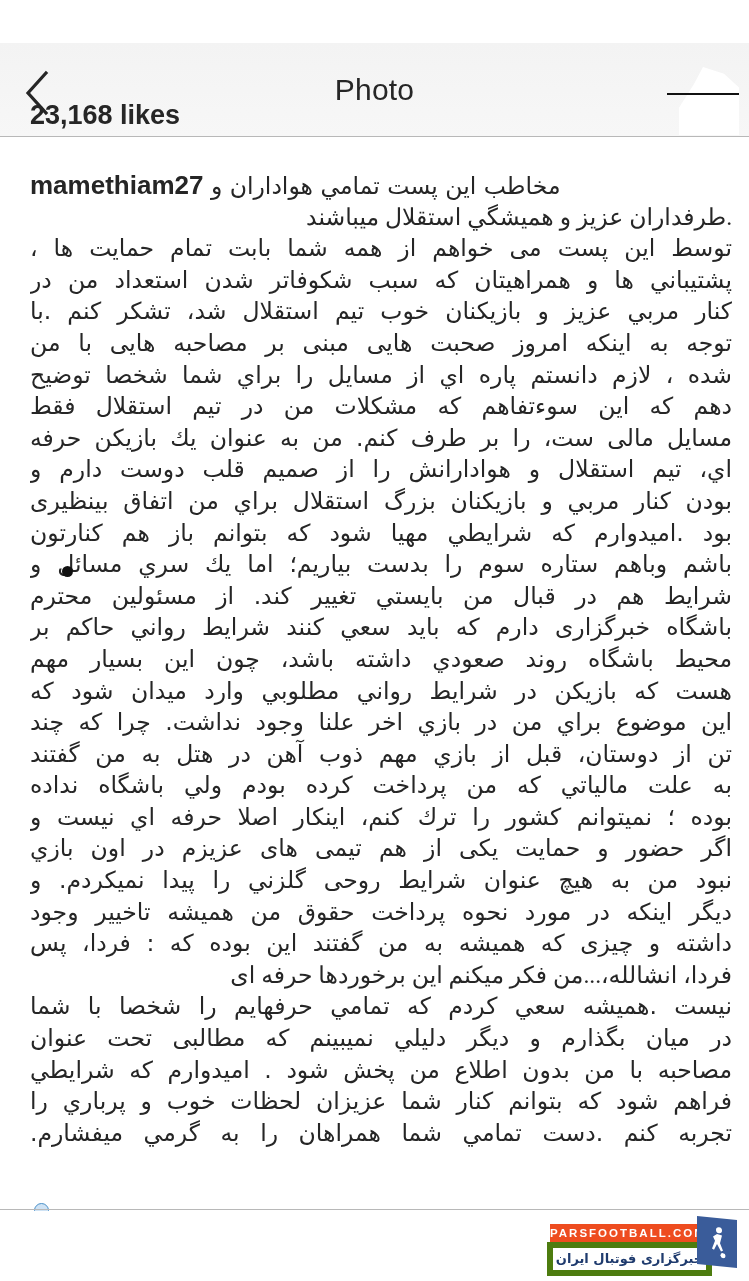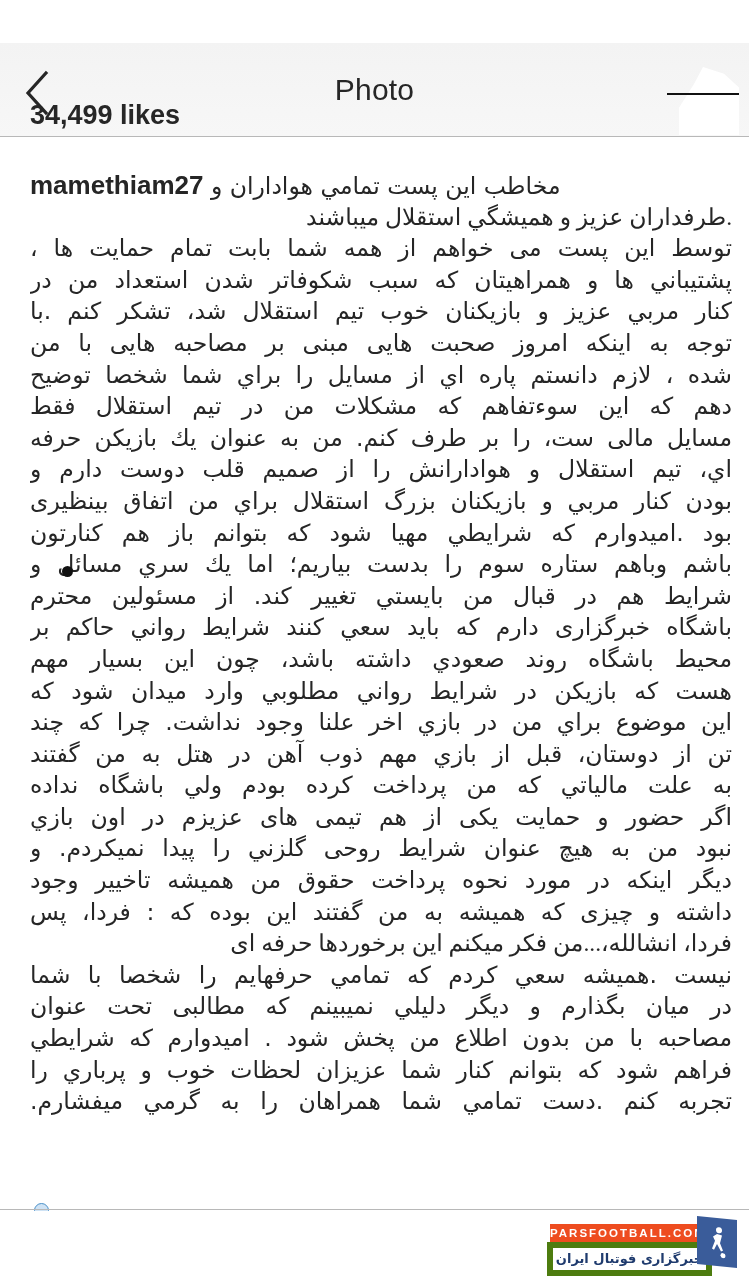--- a/index.html
+++ b/index.html
@@ -179,21 +179,21 @@
   <div class="back-button">
     <svg width="40" height="48" viewBox="0 0 40 48">
       <polyline points="28,4 10,24 28,44" fill="none" stroke="#262626" stroke-width="3.2" stroke-linecap="square"></polyline>
     </svg>
   </div>
   <div class="nav-title">Photo</div>
   <div class="corner-mark"></div>
 </div>
 <div class="corner-line"></div>
 
-<div class="likes">34,499 likes</div>
+<div class="likes">23,168 likes</div>
 
 <div class="caption">
   <span class="caption-line first"><span class="username">mamethiam27</span> <span dir="rtl">مخاطب اين پست تمامي هواداران و</span></span>
   <span class="caption-line short">.طرفداران عزيز و هميشگي استقلال ميباشند</span>
   <span class="caption-line">توسط این پست می خواهم از همه شما بابت تمام حمایت ها ،</span>
   <span class="caption-line">پشتيباني ها و همراهيتان كه سبب شكوفاتر شدن استعداد من در</span>
   <span class="caption-line">كنار مربي عزيز و بازيكنان خوب تيم استقلال شد، تشكر كنم .با</span>
   <span class="caption-line">توجه به اینکه امروز صحبت هایی مبنی بر مصاحبه هایی با من</span>
   <span class="caption-line">شده ، لازم دانستم پاره اي از مسايل را براي شما شخصا توضيح</span>
   <span class="caption-line">دهم كه اين سوءتفاهم كه مشكلات من در تيم استقلال فقط</span>
@@ -202,20 +202,21 @@
   <span class="caption-line">بودن كنار مربي و بازيكنان بزرگ استقلال براي من اتفاق بينظيری</span>
   <span class="caption-line">بود .اميدوارم كه شرايطي مهيا شود كه بتوانم باز هم كنارتون</span>
   <span class="caption-line">باشم وباهم ستاره سوم را بدست بياريم؛ اما يك سري مسائل و</span>
   <span class="caption-line">شرايط هم در قبال من بايستي تغيير كند. از مسئولين محترم</span>
   <span class="caption-line">باشگاه خبرگزاری دارم كه بايد سعي كنند شرايط رواني حاكم بر</span>
   <span class="caption-line">محيط باشگاه روند صعودي داشته باشد، چون اين بسيار مهم</span>
   <span class="caption-line">هست كه بازيكن در شرايط رواني مطلوبي وارد ميدان شود كه</span>
   <span class="caption-line">اين موضوع براي من در بازي اخر علنا وجود نداشت. چرا كه چند</span>
   <span class="caption-line">تن از دوستان، قبل از بازي مهم ذوب آهن در هتل به من گفتند</span>
   <span class="caption-line">به علت مالياتي كه من پرداخت كرده بودم ولي باشگاه نداده</span>
+  <span class="caption-line">بوده ؛ نميتوانم كشور را ترك كنم، اينكار اصلا حرفه اي نيست و</span>
   <span class="caption-line">اگر حضور و حمايت یکی از هم تیمی های عزیزم در اون بازي</span>
   <span class="caption-line">نبود من به هيچ عنوان شرايط روحی گلزني را پيدا نميكردم. و</span>
   <span class="caption-line">ديگر اينكه در مورد نحوه پرداخت حقوق من هميشه تاخيير وجود</span>
   <span class="caption-line">داشته و چيزی كه هميشه به من گفتند اين بوده كه : فردا، پس</span>
   <span class="caption-line short">فردا، انشالله،...من فكر ميكنم اين برخوردها حرفه ای</span>
   <span class="caption-line">نيست .هميشه سعي كردم كه تمامي حرفهايم را شخصا با شما</span>
   <span class="caption-line">در ميان بگذارم و ديگر دليلي نميبينم كه مطالبی تحت عنوان</span>
   <span class="caption-line">مصاحبه با من بدون اطلاع من پخش شود . اميدوارم كه شرايطي</span>
   <span class="caption-line">فراهم شود كه بتوانم كنار شما عزيزان لحظات خوب و پرباري را</span>
   <span class="caption-line">تجربه كنم .دست تمامي شما همراهان را به گرمي ميفشارم.</span>

